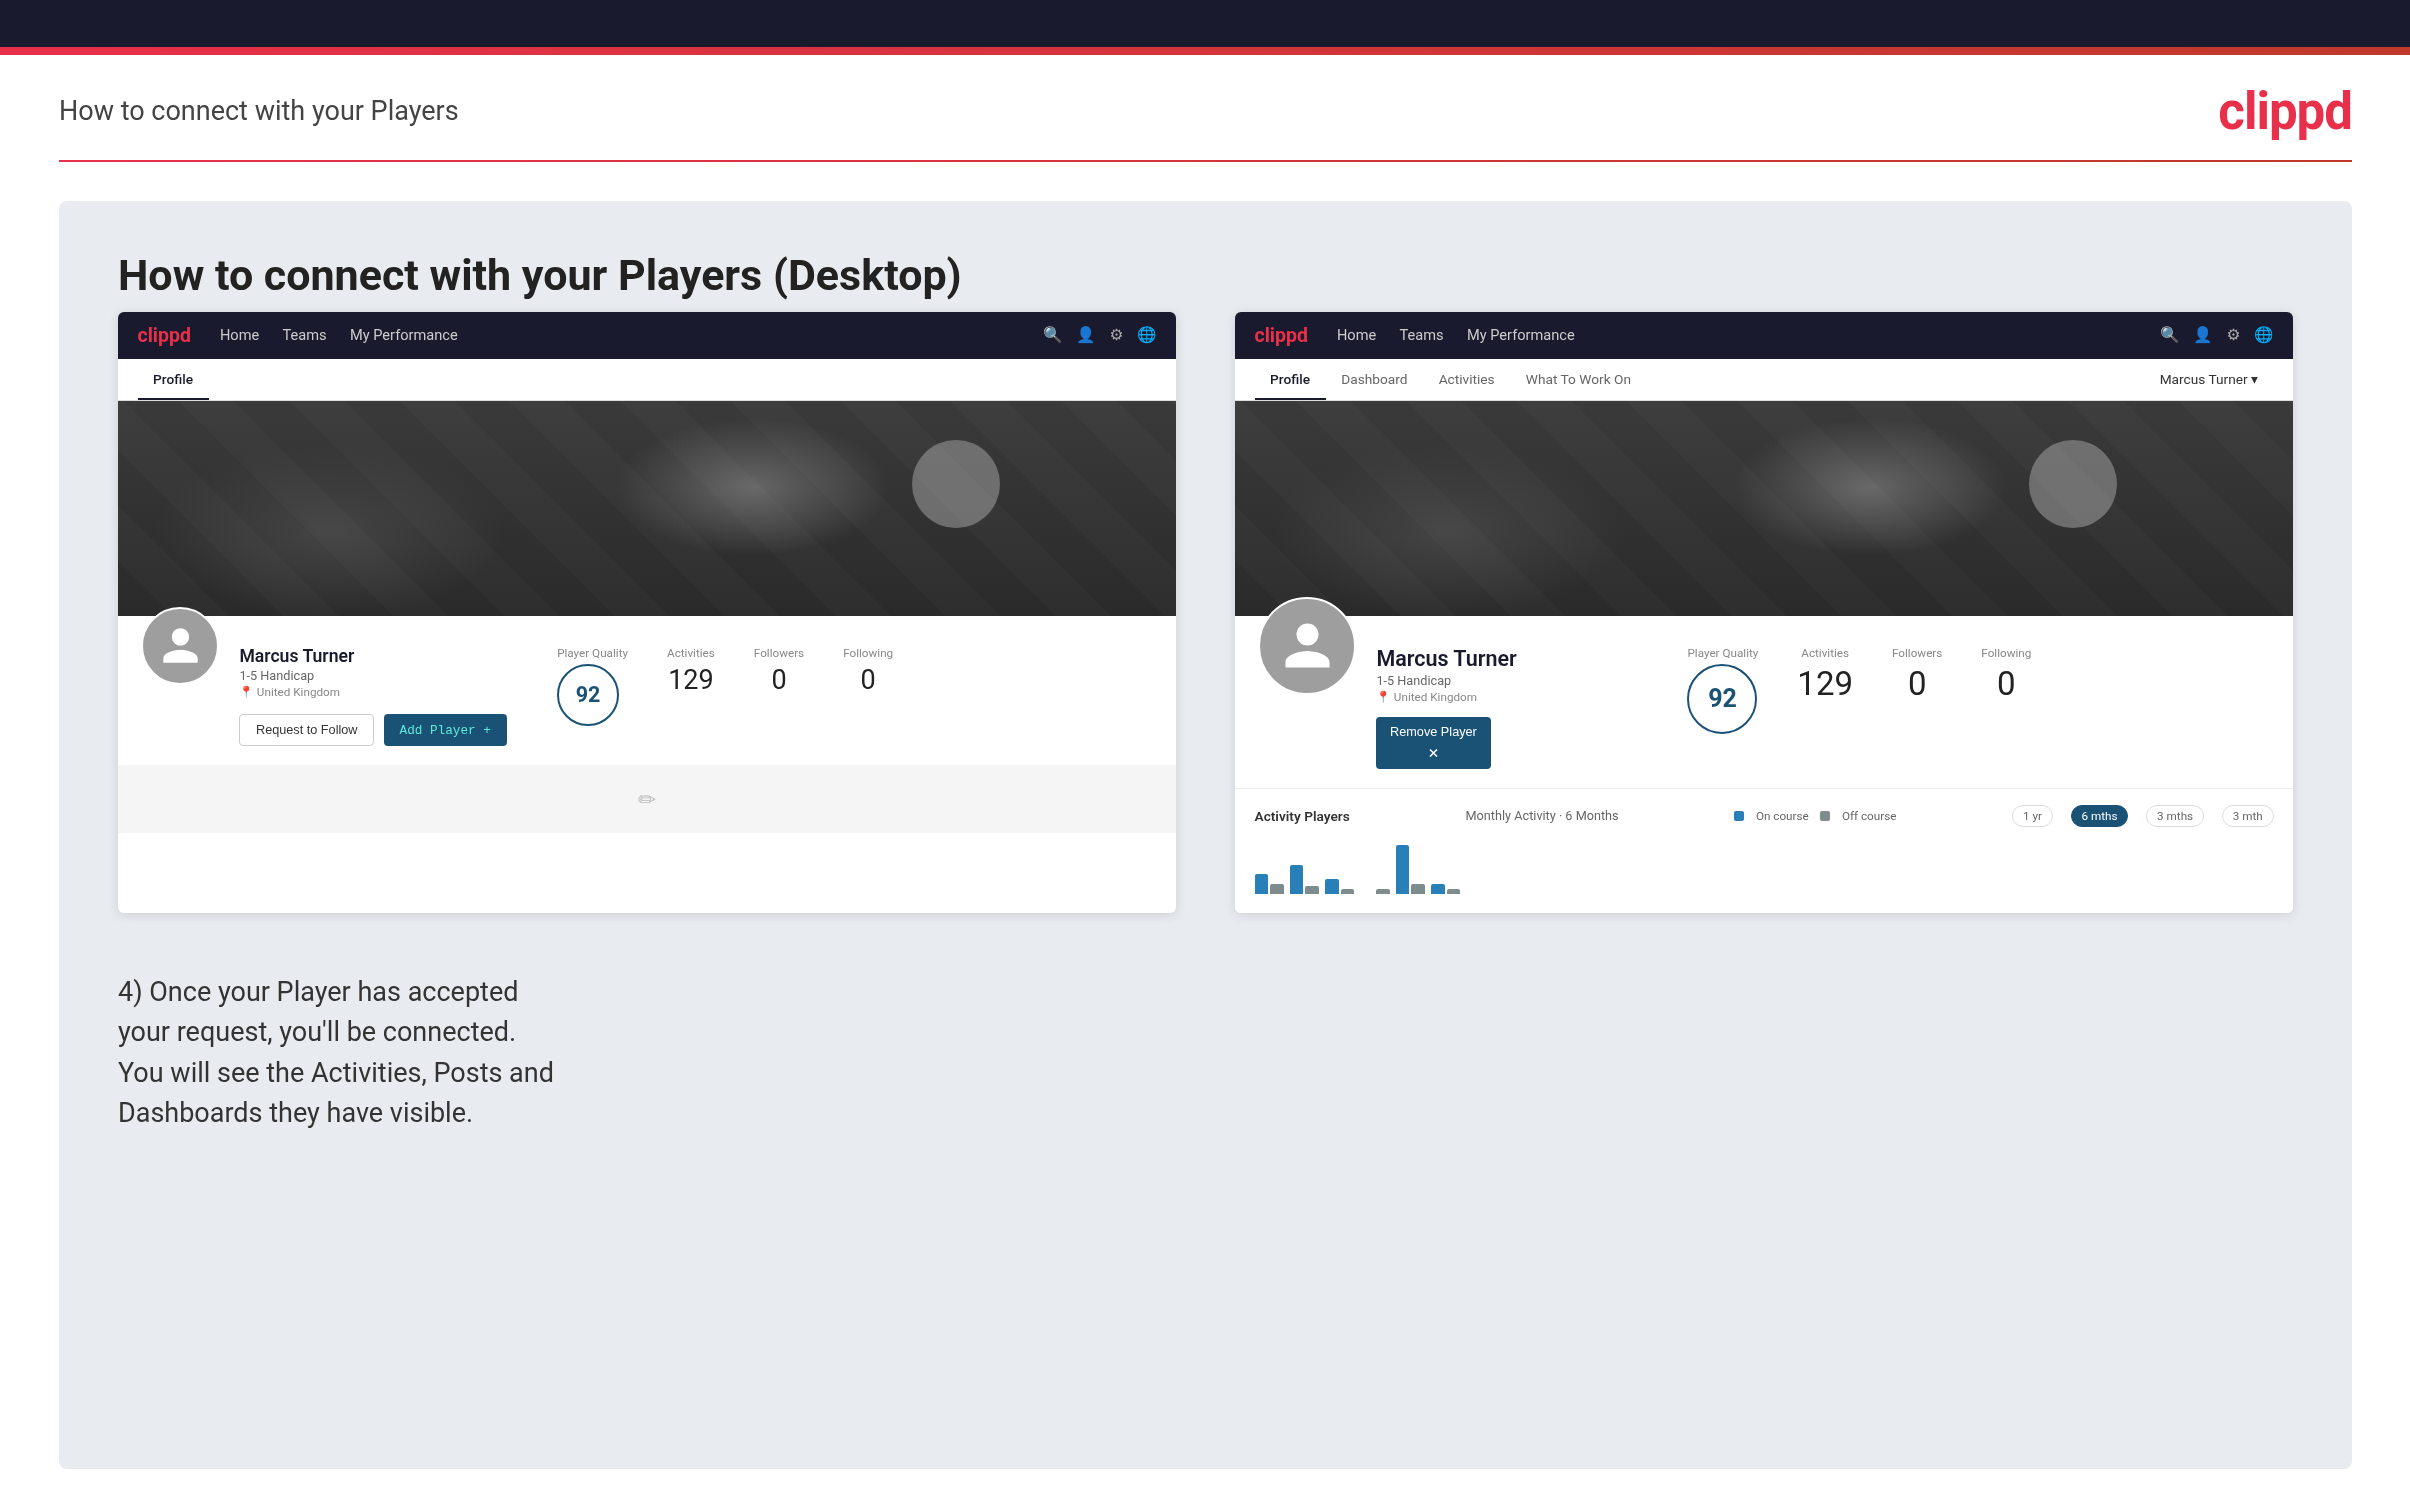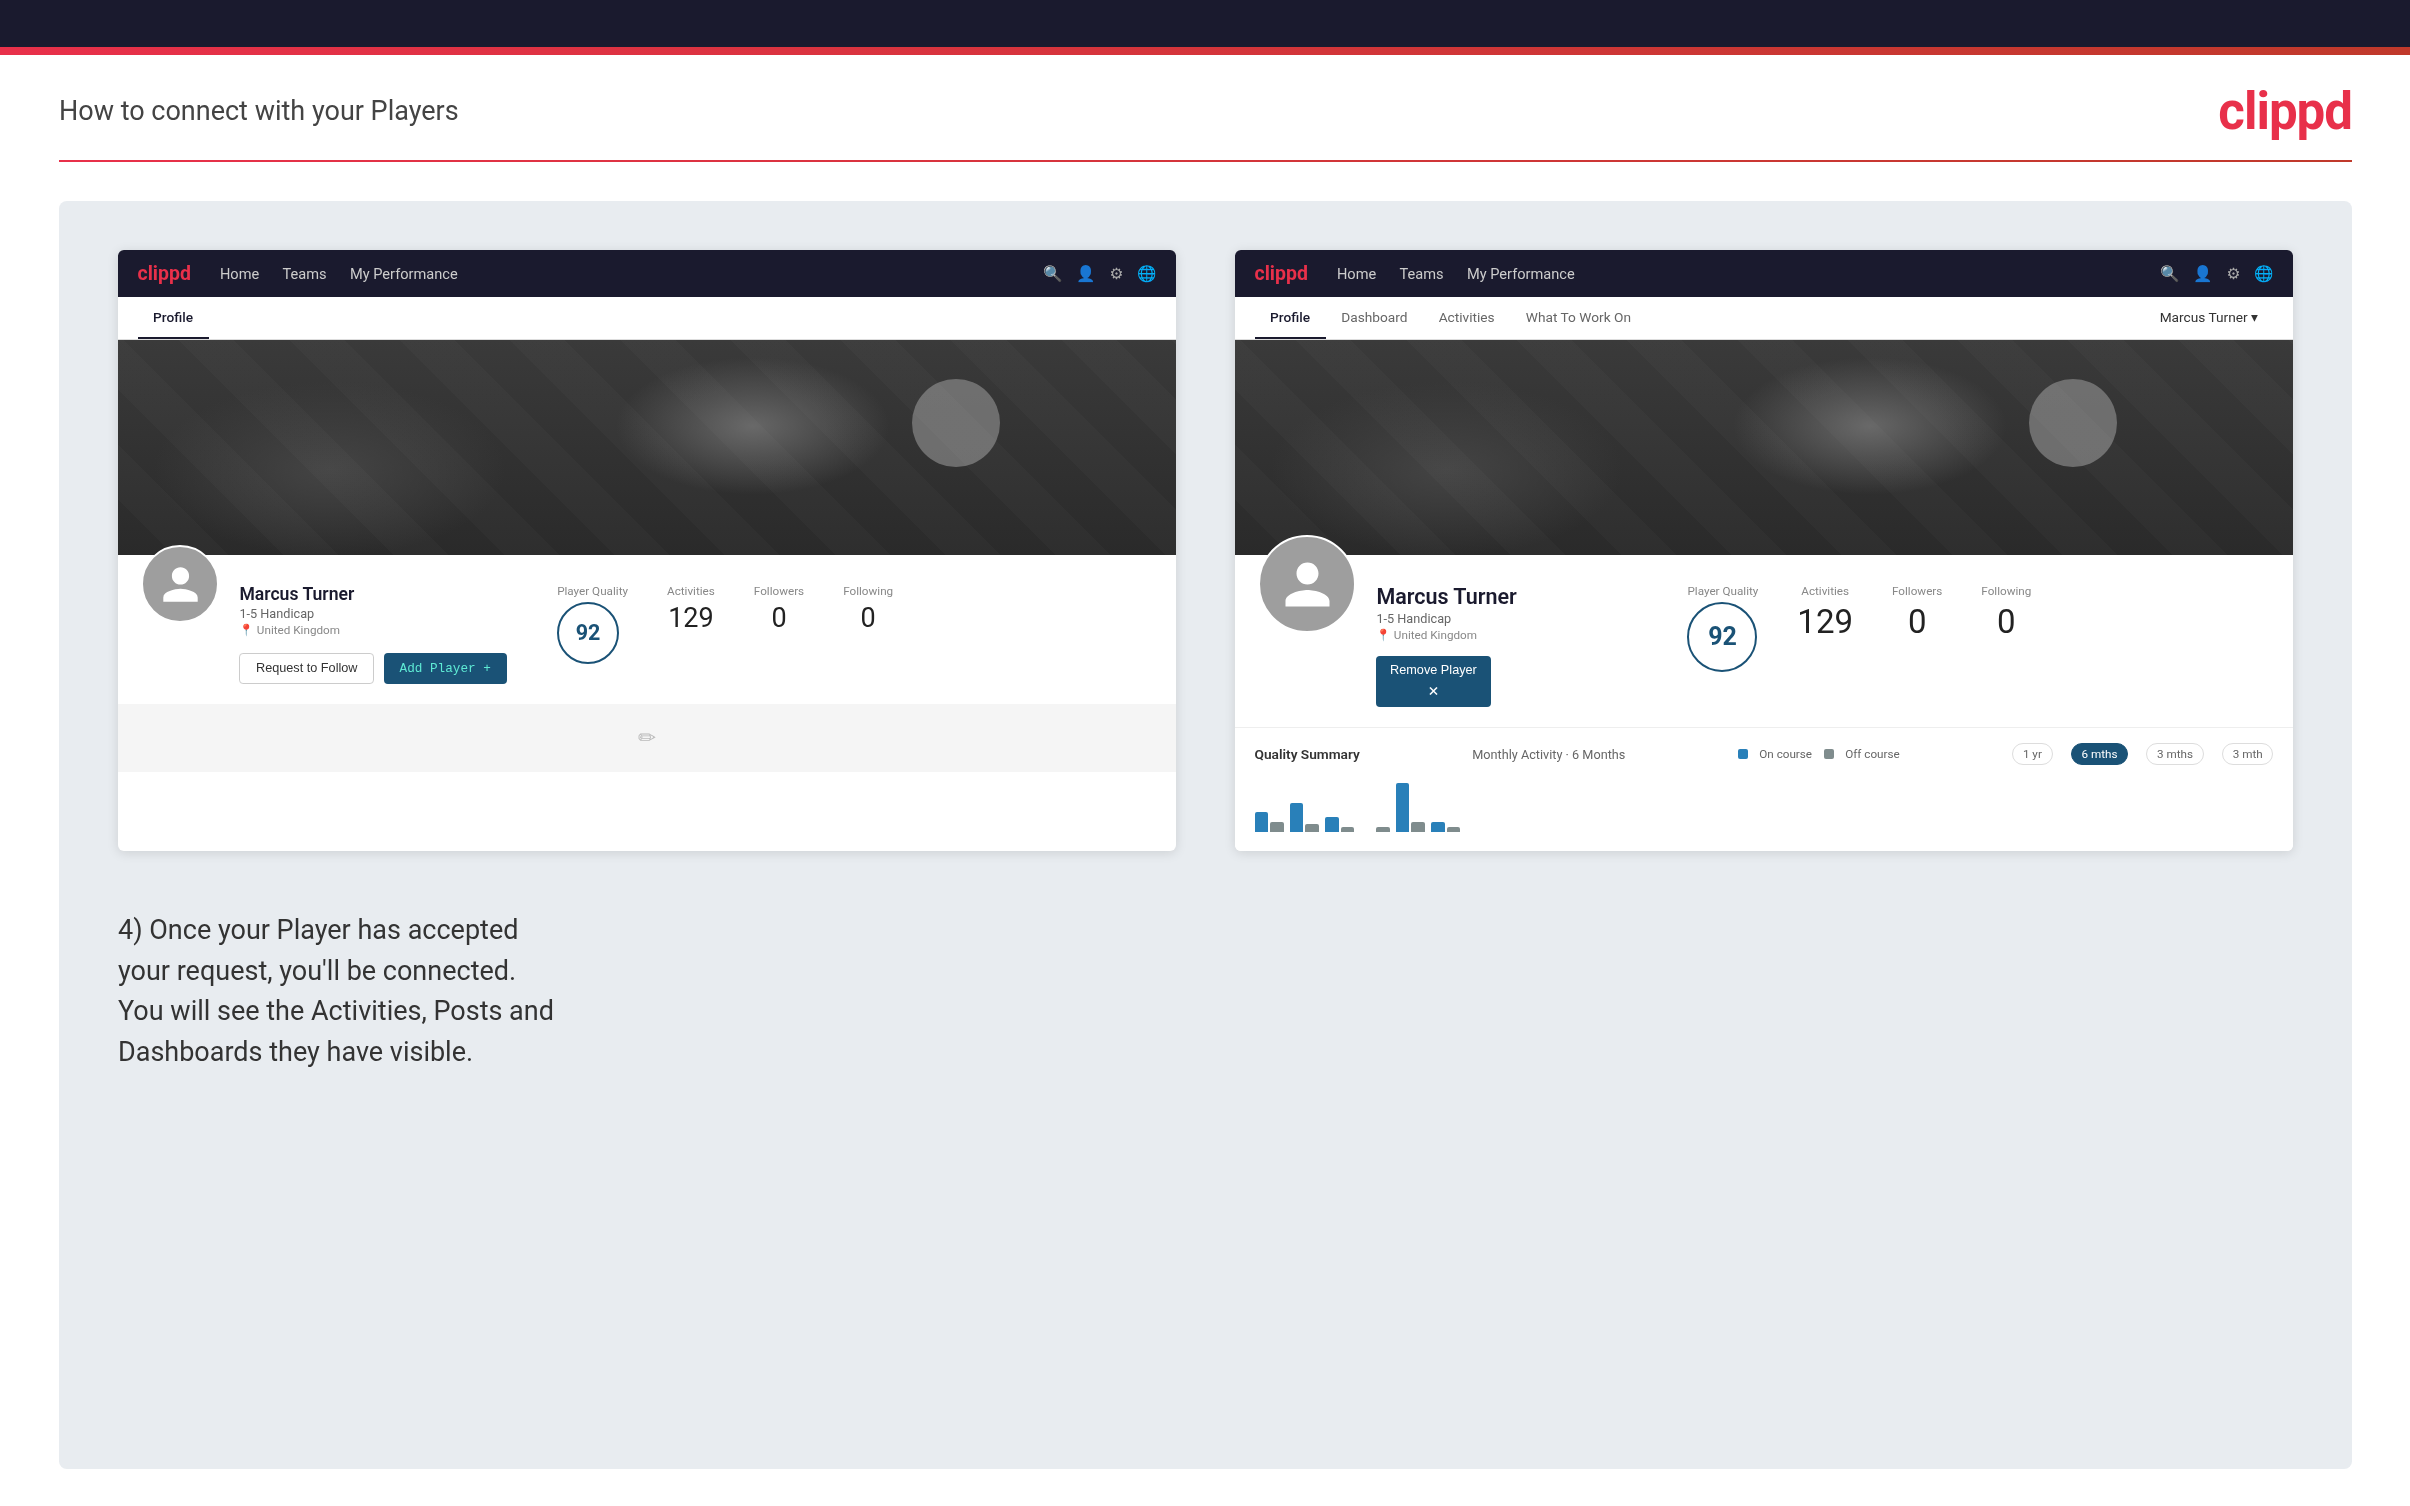--- a/index.html
+++ b/index.html
@@ -394,20 +394,21 @@
 
 <div class="header">
   <span class="header-title">How to connect with your Players</span>
   <span class="clippd-logo">clippd</span>
 </div>
 
 <div class="divider"></div>
 
 <div class="main-content">
 
+  <div class="page-heading">How to connect with your Players (Desktop)</div>
 
   <div class="screenshots-row">
 
     <div class="screenshot-panel">
 
       <div class="app-nav">
         <span class="app-nav-logo">clippd</span>
         <div class="app-nav-links">
           <span class="app-nav-link">Home</span>
           <span class="app-nav-link">Teams</span>
@@ -543,21 +544,21 @@
             <div class="stat-group">
               <div class="stat-label">Following</div>
               <div class="stat-value" style="font-size:33px;">0</div>
             </div>
           </div>
         </div>
       </div>
 
       <div class="activity-summary">
         <div class="activity-header">
-          <span class="activity-title">Quality Summary</span>
+          <span class="activity-title">Activity Players</span>
           <span class="activity-period">Monthly Activity · 6 Months</span>
           <div class="activity-legend">
             <span class="legend-dot" style="background:#2980b9;"></span>
             <span>On course</span>
             <span class="legend-dot" style="background:#7f8c8d;"></span>
             <span>Off course</span>
           </div>
           <div class="activity-tabs">
             <span class="activity-tab">1 yr</span>
             <span class="activity-tab active">6 mths</span>

